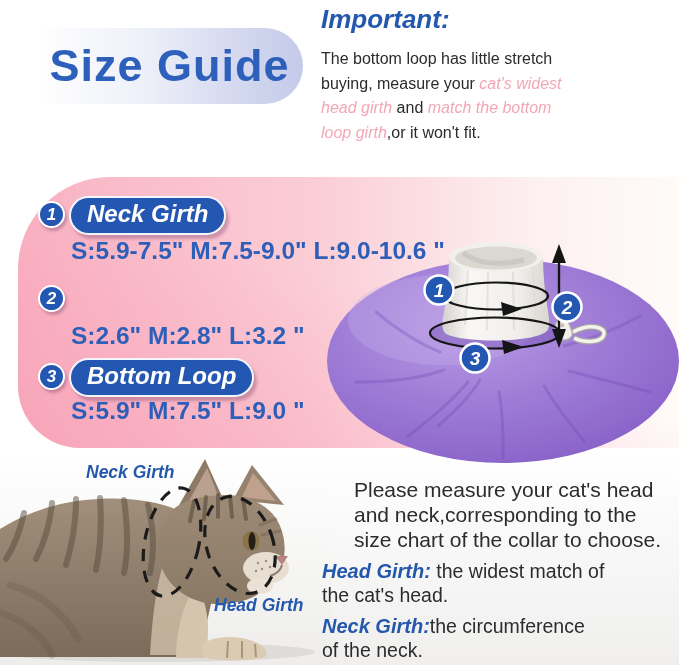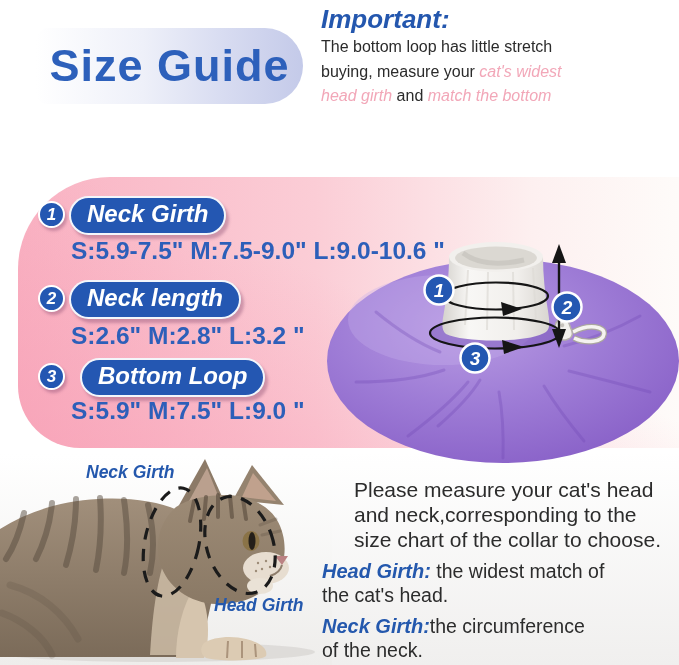--- a/index.html
+++ b/index.html
@@ -10,21 +10,21 @@
   
   .title-pill{
     position:absolute;left:36px;top:28px;width:267px;height:76px;
     border-radius:12px 38px 38px 12px;
     background:linear-gradient(to right,#ffffff 0%,#eef0f9 40%,#d8dcf1 70%,#c4cae9 100%);
     display:flex;align-items:center;justify-content:center;
   }
   .title-pill span{font-size:45px;font-weight:bold;color:#2d60bb;letter-spacing:1px;}
   
   .important{position:absolute;left:321px;top:4px;width:356px;}
-  .imp-head{font-size:26px;font-weight:bold;font-style:italic;color:#2457ae;margin-bottom:0;}
+  .imp-head{font-size:26px;font-weight:bold;font-style:italic;color:#2457ae;margin-bottom:12px;}
   .imp-body{font-size:16px;line-height:24.6px;color:#2b2b2b;}
   .pink{color:#f2a7b8;font-style:italic;text-align:center;}
   
   .panel{
     position:absolute;left:18px;top:177px;width:661px;height:271px;
     border-radius:92px 0 0 62px;
     background-image:
       linear-gradient(to top right, rgba(247,150,175,0.50), rgba(255,255,255,0) 55%),
       linear-gradient(to right,#f9b3c3 0%,#fbcdd6 45%,#fdf0f0 78%,#fefbf9 100%);
   }
@@ -39,21 +39,21 @@
     position:absolute;background:#2457b2;border:2px solid rgba(255,255,255,.95);
     border-radius:20px;padding:2px 16px 5px 16px;
     color:#fff;font-size:24px;font-weight:bold;font-style:italic;
     box-shadow:3px 4px 3px rgba(120,60,100,.35);white-space:nowrap;
   }
   .spec{
     position:absolute;font-size:24.5px;font-weight:bold;color:#2d5fb9;white-space:nowrap;
   }
   .b1{left:20px;top:24px}.p1{left:51px;top:19px}.s1{left:53px;top:60px}
   .b2{left:20px;top:108px}.p2{left:51px;top:103px}.s2{left:53px;top:145px}
-  .b3{left:20px;top:186px}.p3{left:62px;top:181px}.s3{left:53px;top:220px}
+  .b3{left:20px;top:186px}.p3{left:51px;top:181px}.s3{left:53px;top:220px}
   
   .collar-svg{position:absolute;left:318px;top:220px;width:362px;height:245px;}
   .svg-badge-num{font-family:"Liberation Sans",sans-serif;font-size:19px;font-weight:bold;font-style:italic;fill:#ffffff;text-anchor:middle;}
   
   .bottom-strip{position:absolute;left:0;top:452px;width:679px;height:213px;
     background:linear-gradient(#ffffff,#f0efee);}
   .cat-svg{position:absolute;left:0;top:455px;width:332px;height:210px;}
   .girth-label{position:absolute;font-size:17.5px;font-weight:bold;font-style:italic;color:#2458ad;white-space:nowrap;}
   .neck-label{left:86px;top:462px;}
   .head-label{left:214px;top:595px;}
@@ -72,30 +72,30 @@
   <div class="title-pill">
     <span>Size Guide</span>
   </div>
 
   <div class="important">
     <div class="imp-head">Important:</div>
     <div class="imp-body">
       <div><span>The bottom loop has little stretch</span></div>
       <div><span>buying, measure your </span><span class="pink">cat's widest</span></div>
       <div><span class="pink">head girth</span><span> and </span><span class="pink">match the bottom</span></div>
+      <div><span class="pink">loop girth</span><span>,or it won't fit.</span></div>
     </div>
   </div>
 
   <div class="panel">
     <div class="badge b1">1</div>
     <div class="pill p1">Neck Girth</div>
     <div class="spec s1">S:5.9-7.5" M:7.5-9.0" L:9.0-10.6 "</div>
 
     <div class="badge b2">2</div>
-    <div class="pill p2">Neck length</div>
     <div class="spec s2">S:2.6" M:2.8" L:3.2 "</div>
 
     <div class="badge b3">3</div>
     <div class="pill p3">Bottom Loop</div>
     <div class="spec s3">S:5.9" M:7.5" L:9.0 "</div>
   </div>
 
   <svg class="collar-svg" viewBox="0 0 362 245">
     <defs>
       <radialGradient id="gpurp" cx="0.40" cy="0.33" r="0.85">

